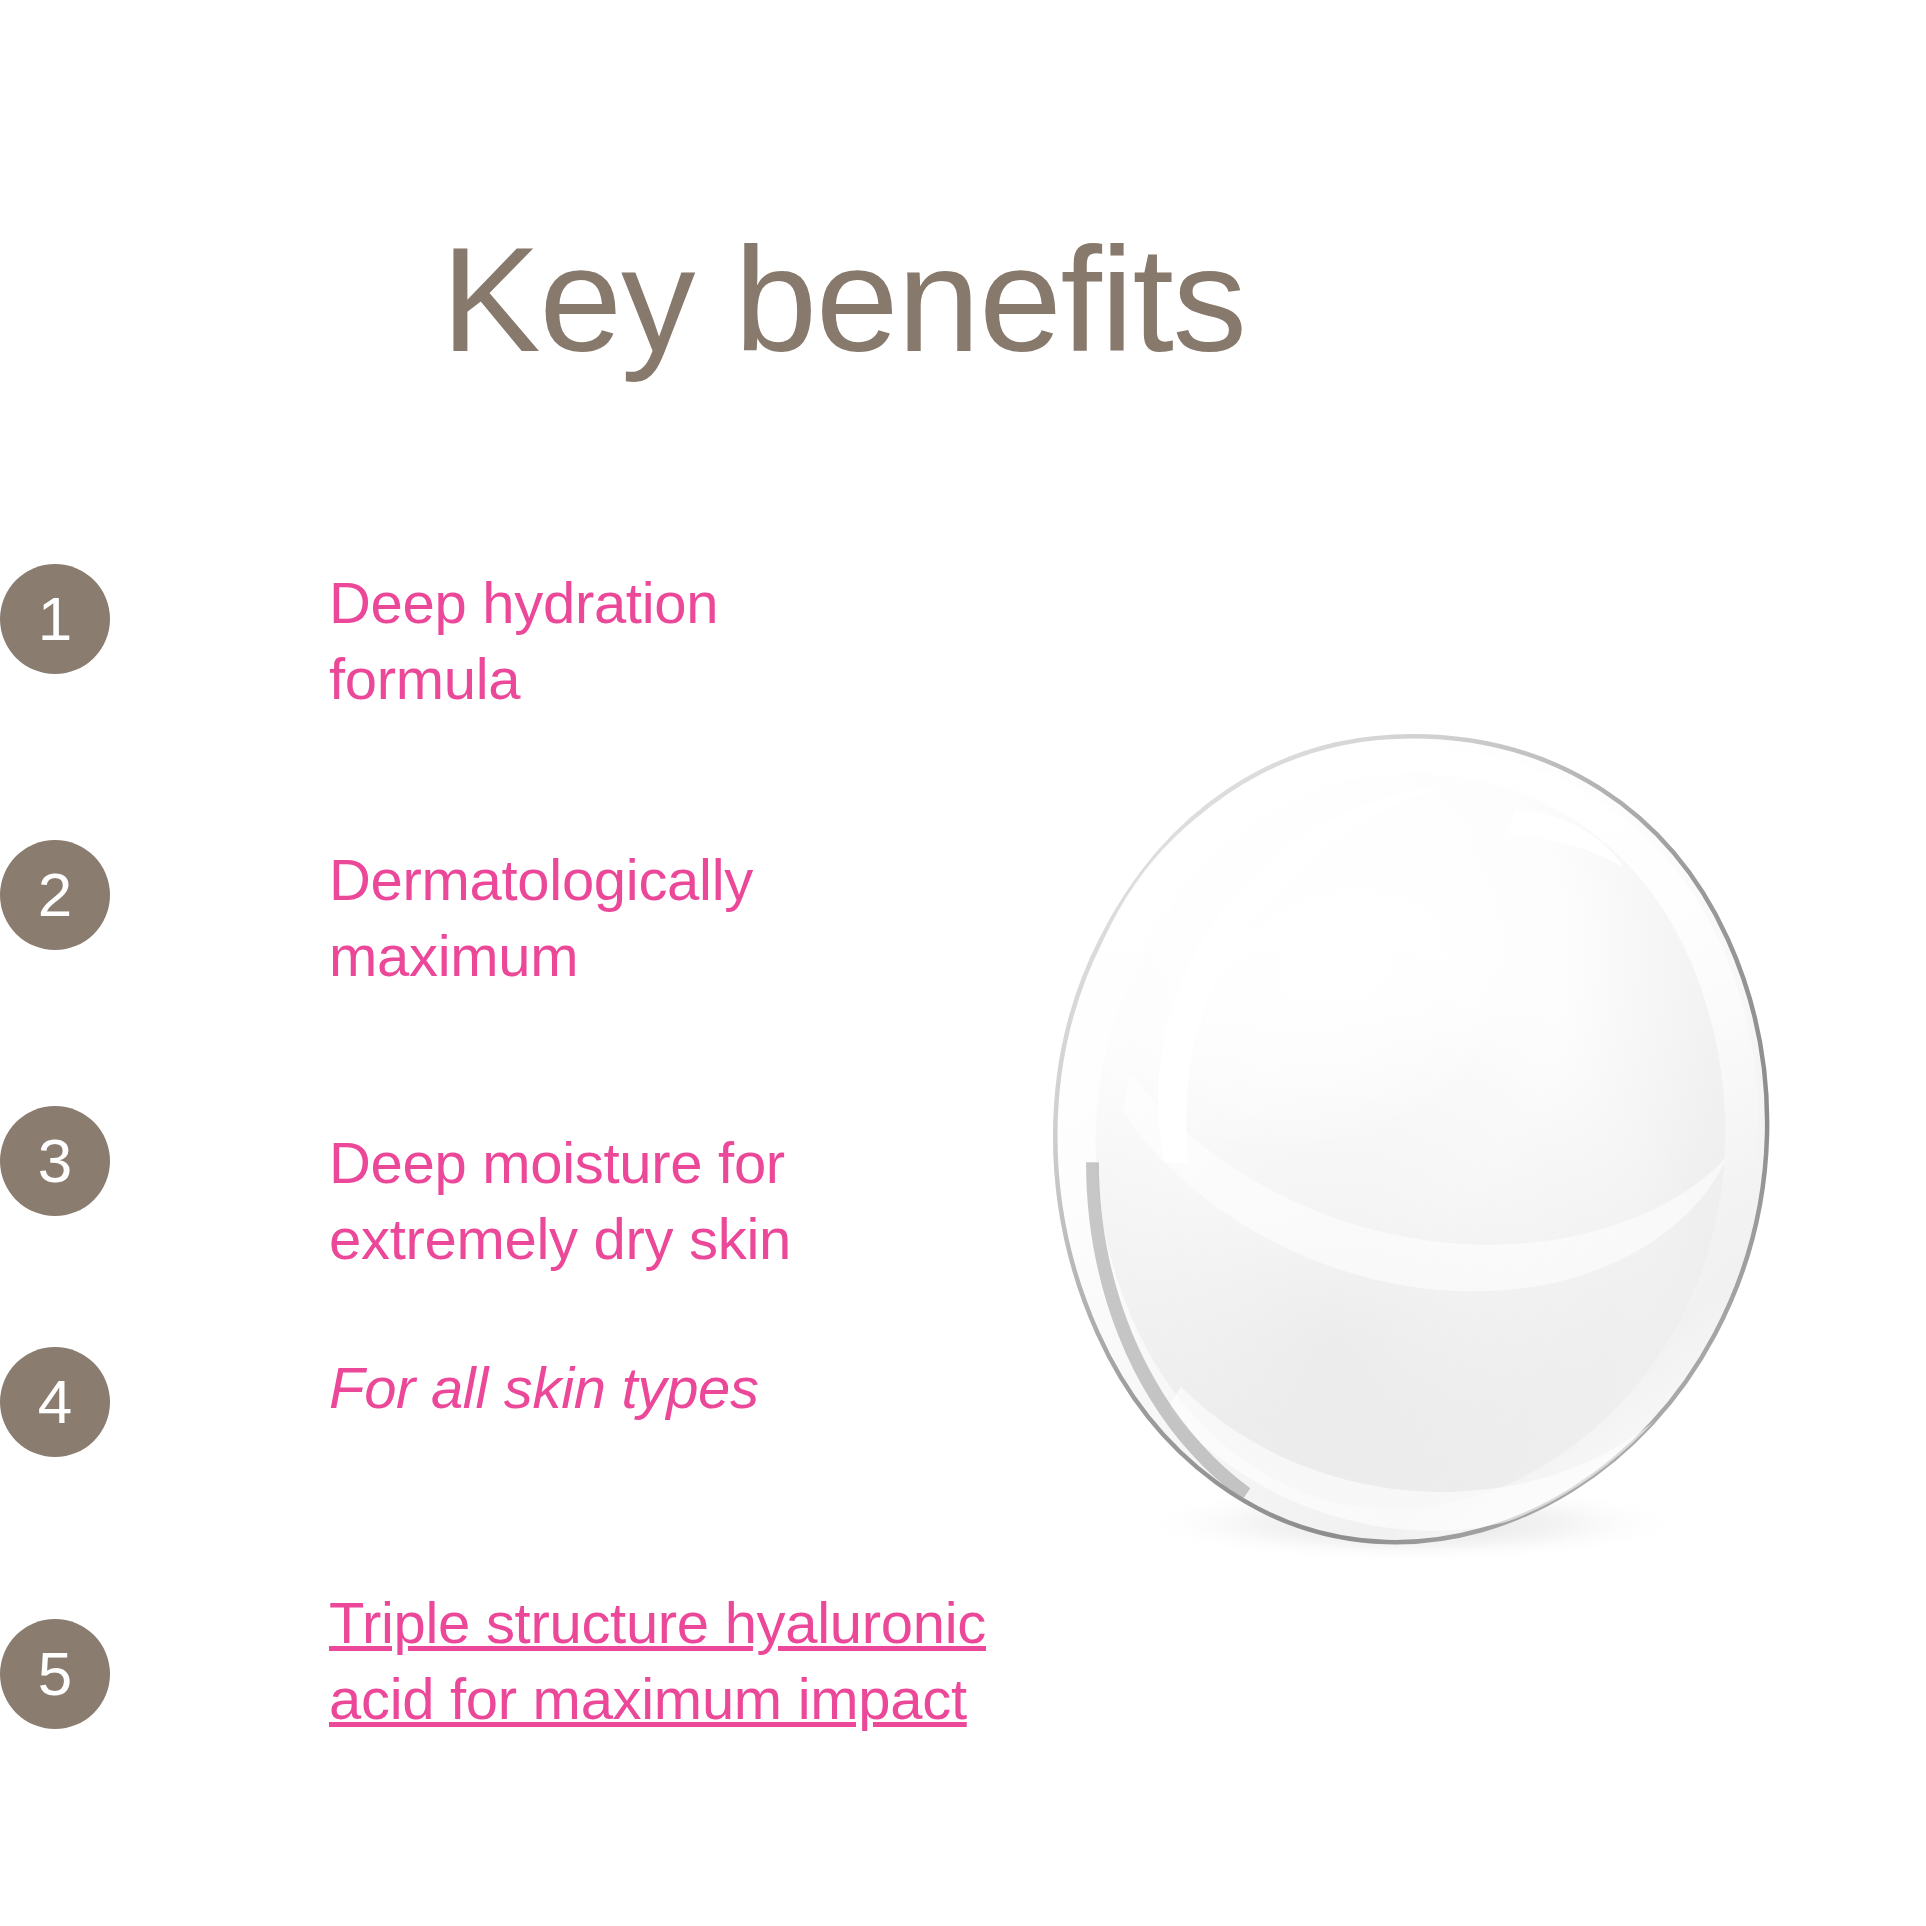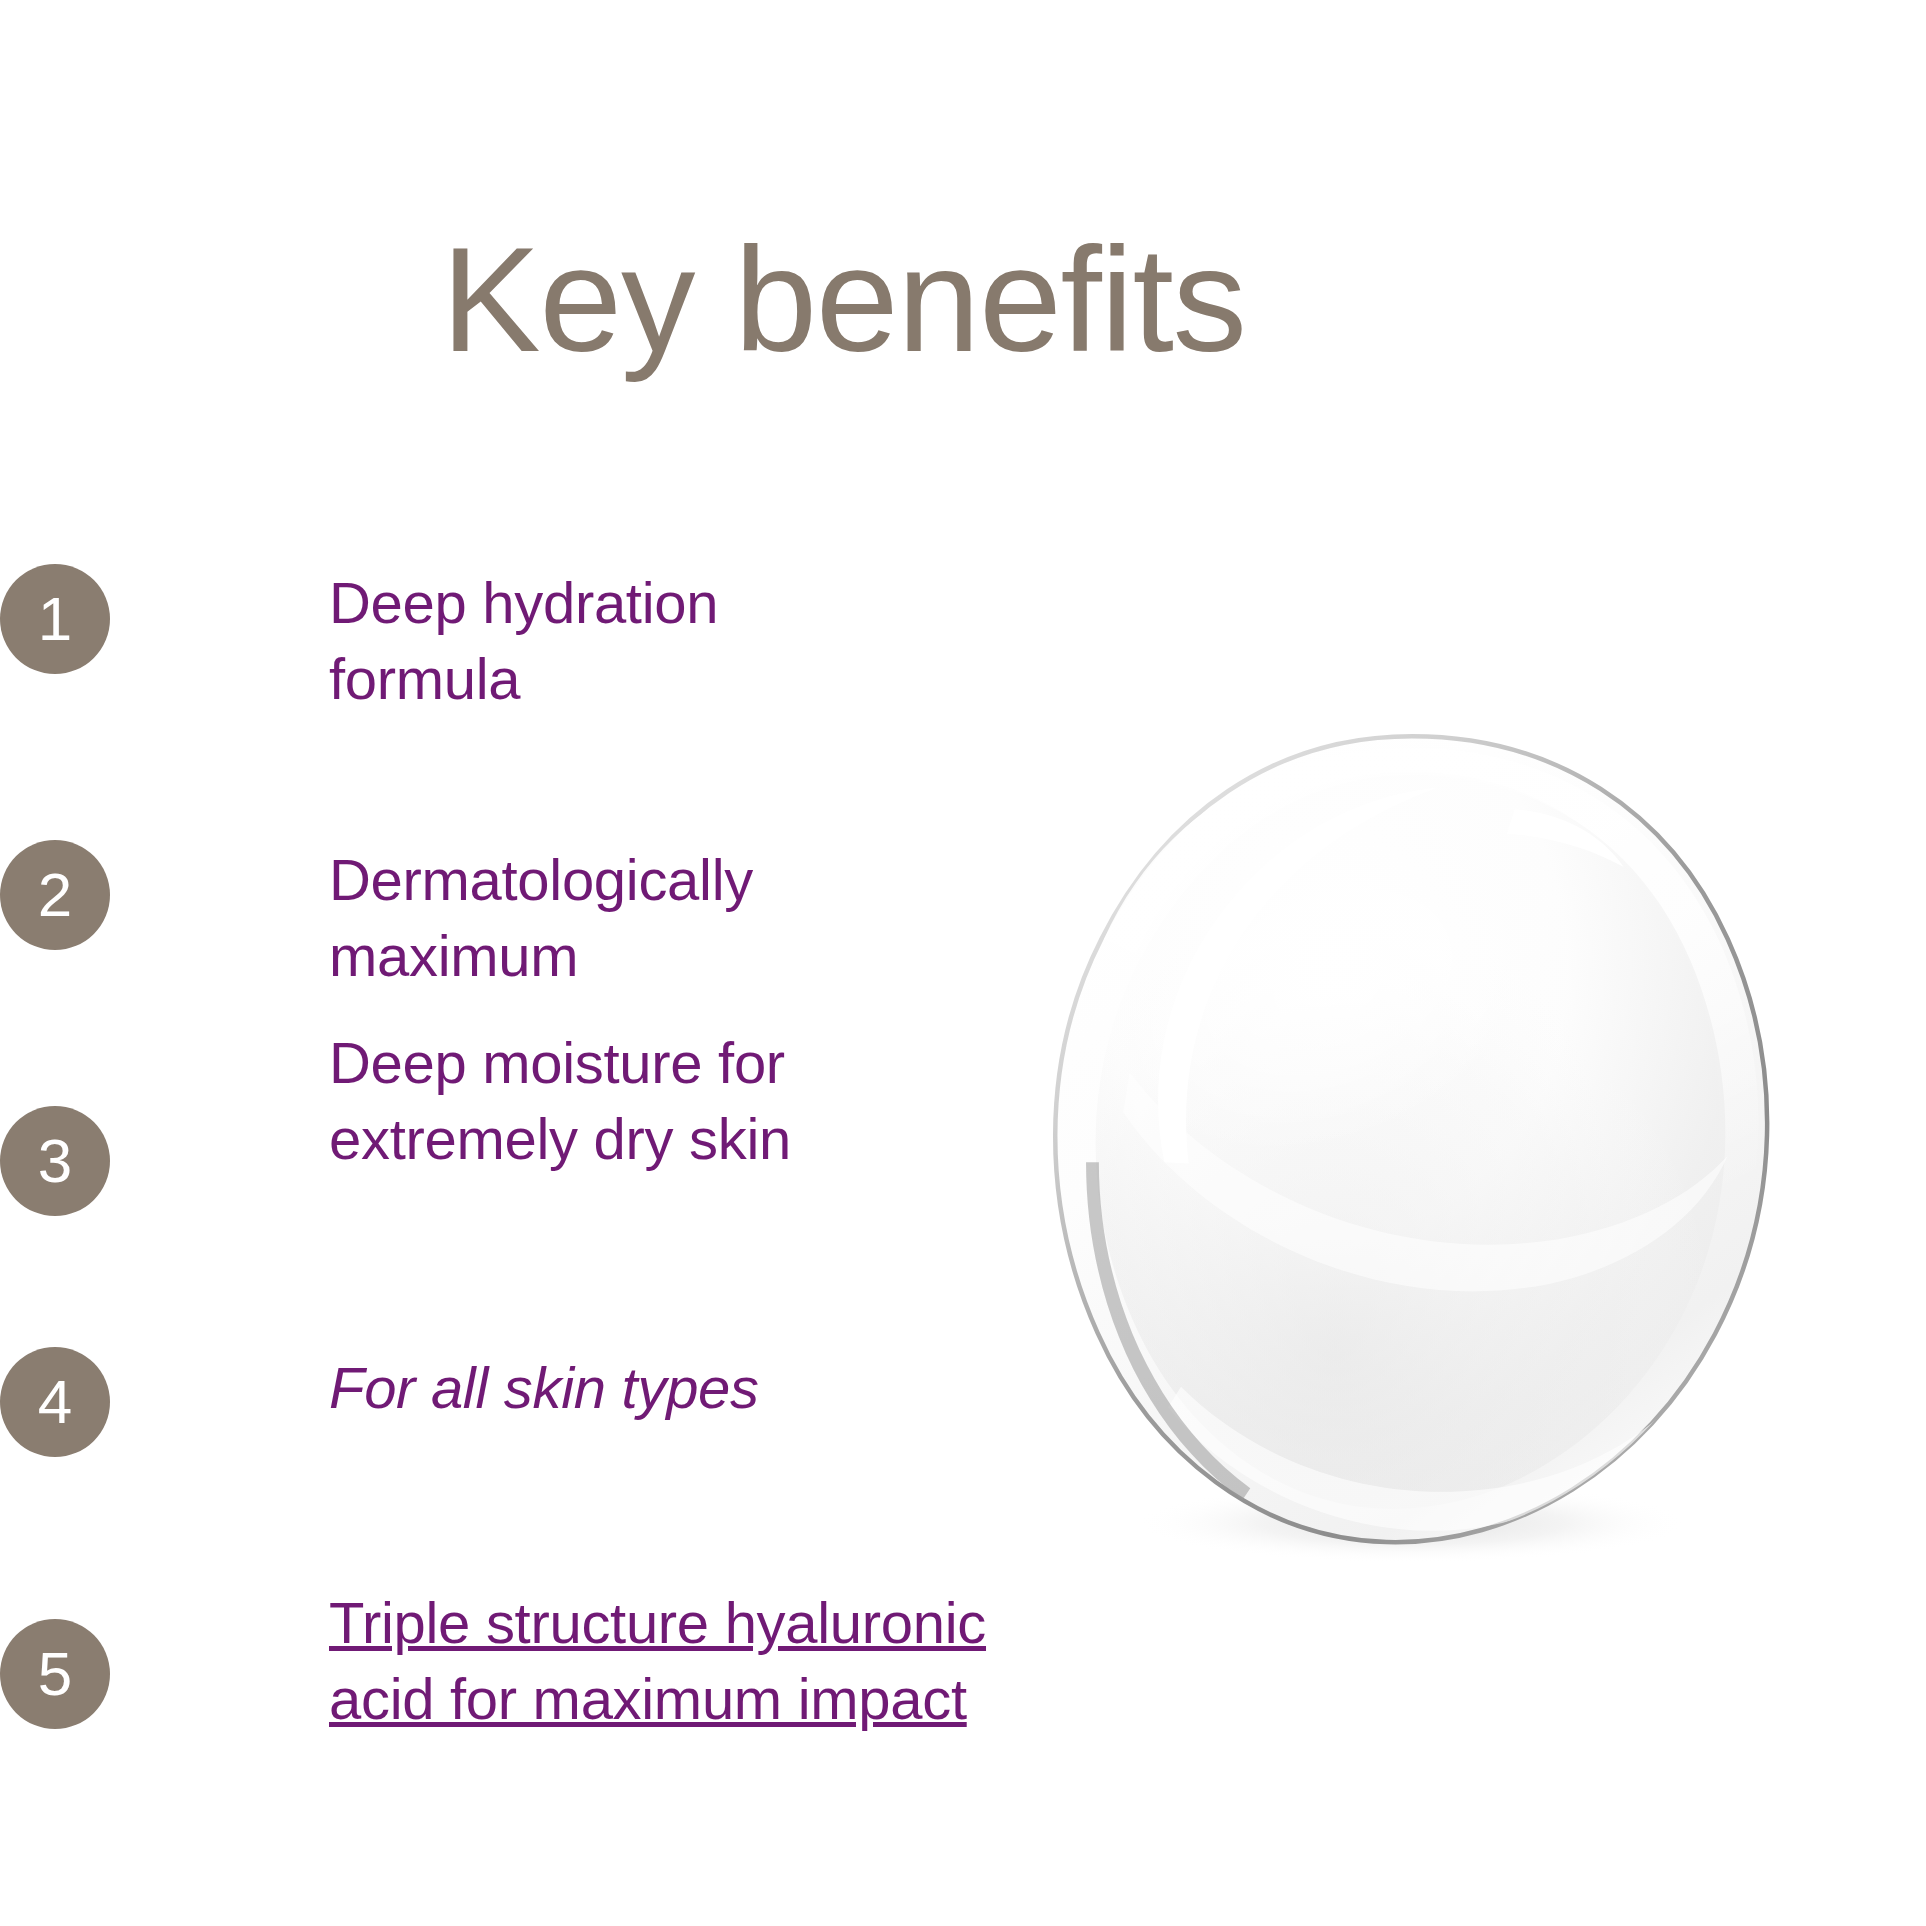--- a/index.html
+++ b/index.html
@@ -65,33 +65,33 @@
     user-select: none;
   }
 
   .benefit-text {
     position: absolute;
     left: 329px;
     font-size: 58px;
     line-height: 76px;
     font-weight: 400;
     letter-spacing: -0.3px;
-    color: #701a75;
+    color: #ec4899;
     white-space: pre-line;
   }
 
   
   #benefit-1 .benefit-badge { top: 564px; }
   #benefit-1 .benefit-text  { top: 565px; }
 
   #benefit-2 .benefit-badge { top: 840px; }
   #benefit-2 .benefit-text  { top: 842px; }
 
   #benefit-3 .benefit-badge { top: 1106px; }
-  #benefit-3 .benefit-text  { top: 1025px; }
+  #benefit-3 .benefit-text  { top: 1125px; }
 
   #benefit-4 .benefit-badge { top: 1347px; }
   #benefit-4 .benefit-text  { top: 1350px; font-style: italic; }
 
   #benefit-5 .benefit-badge { top: 1619px; }
   #benefit-5 .benefit-text  { top: 1585px; text-decoration: underline; }
 
   
   #gel-blob-figure {
     position: absolute;

